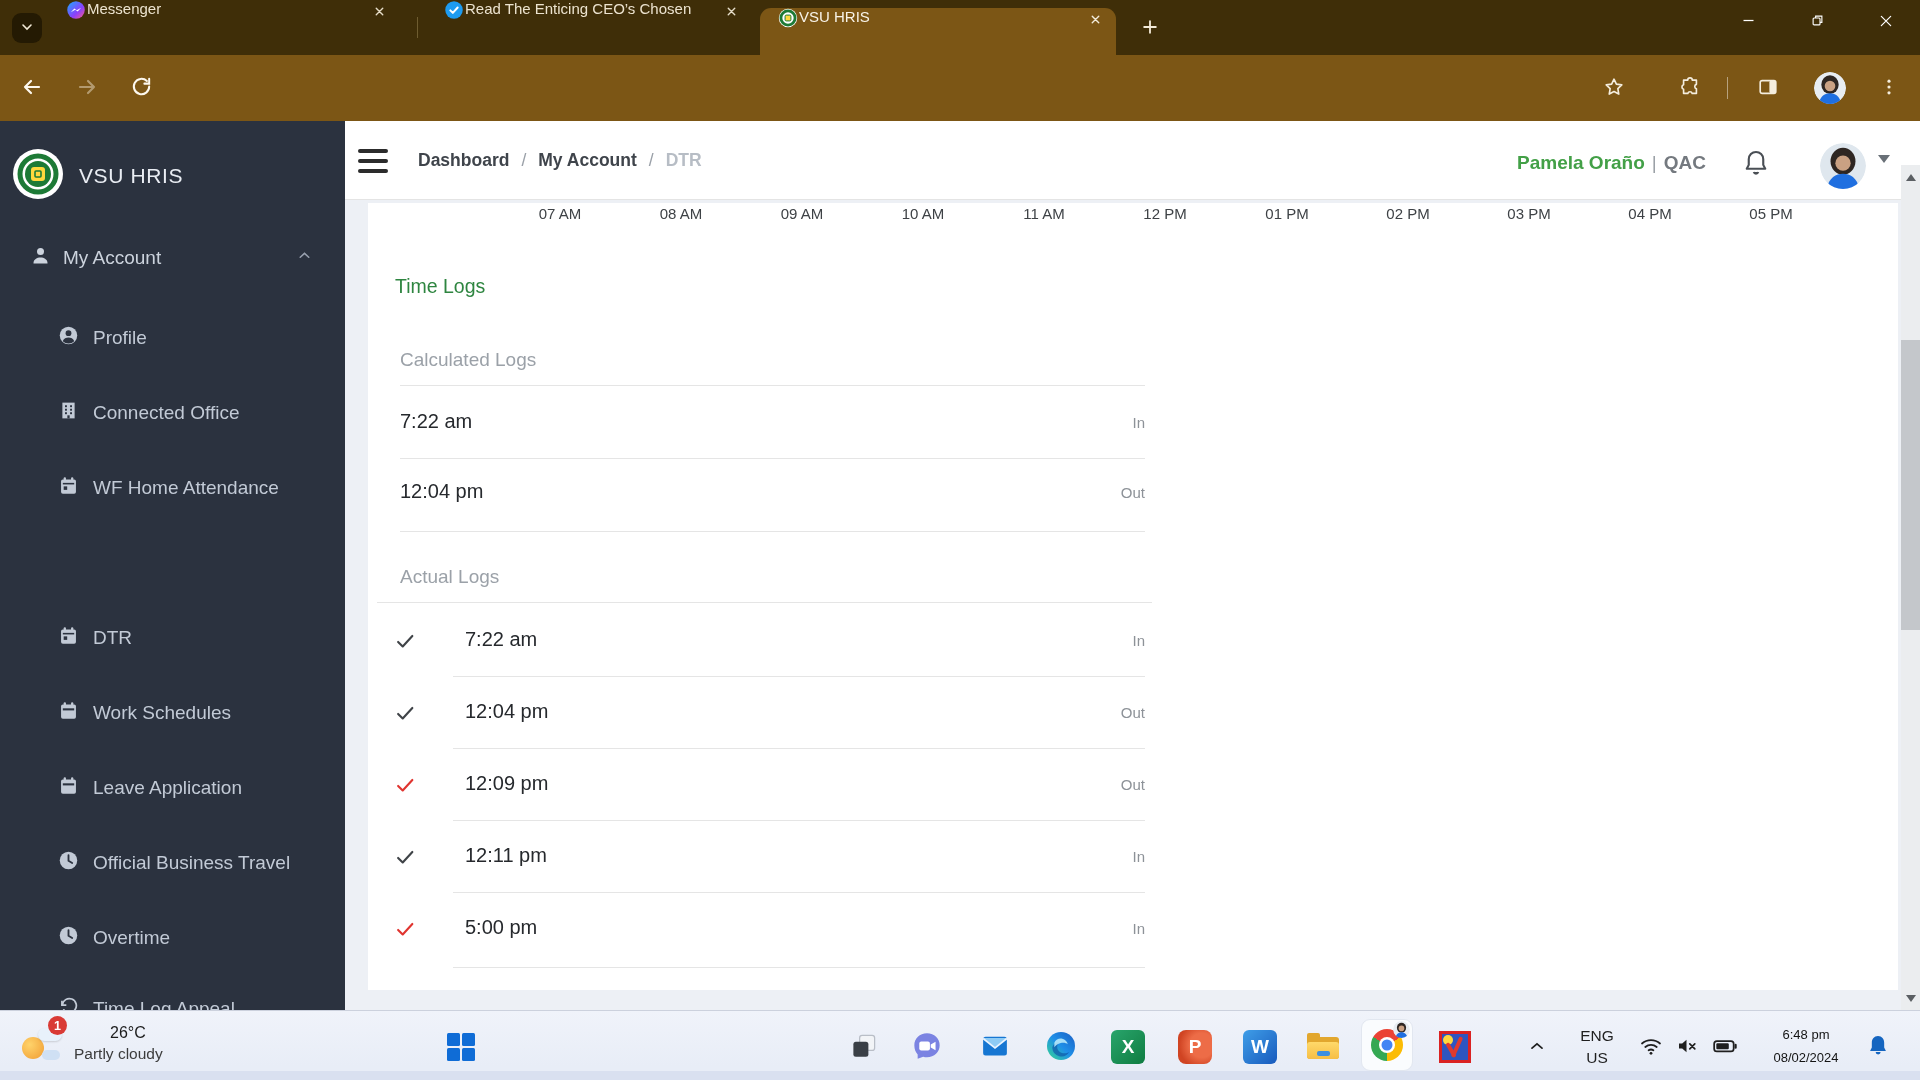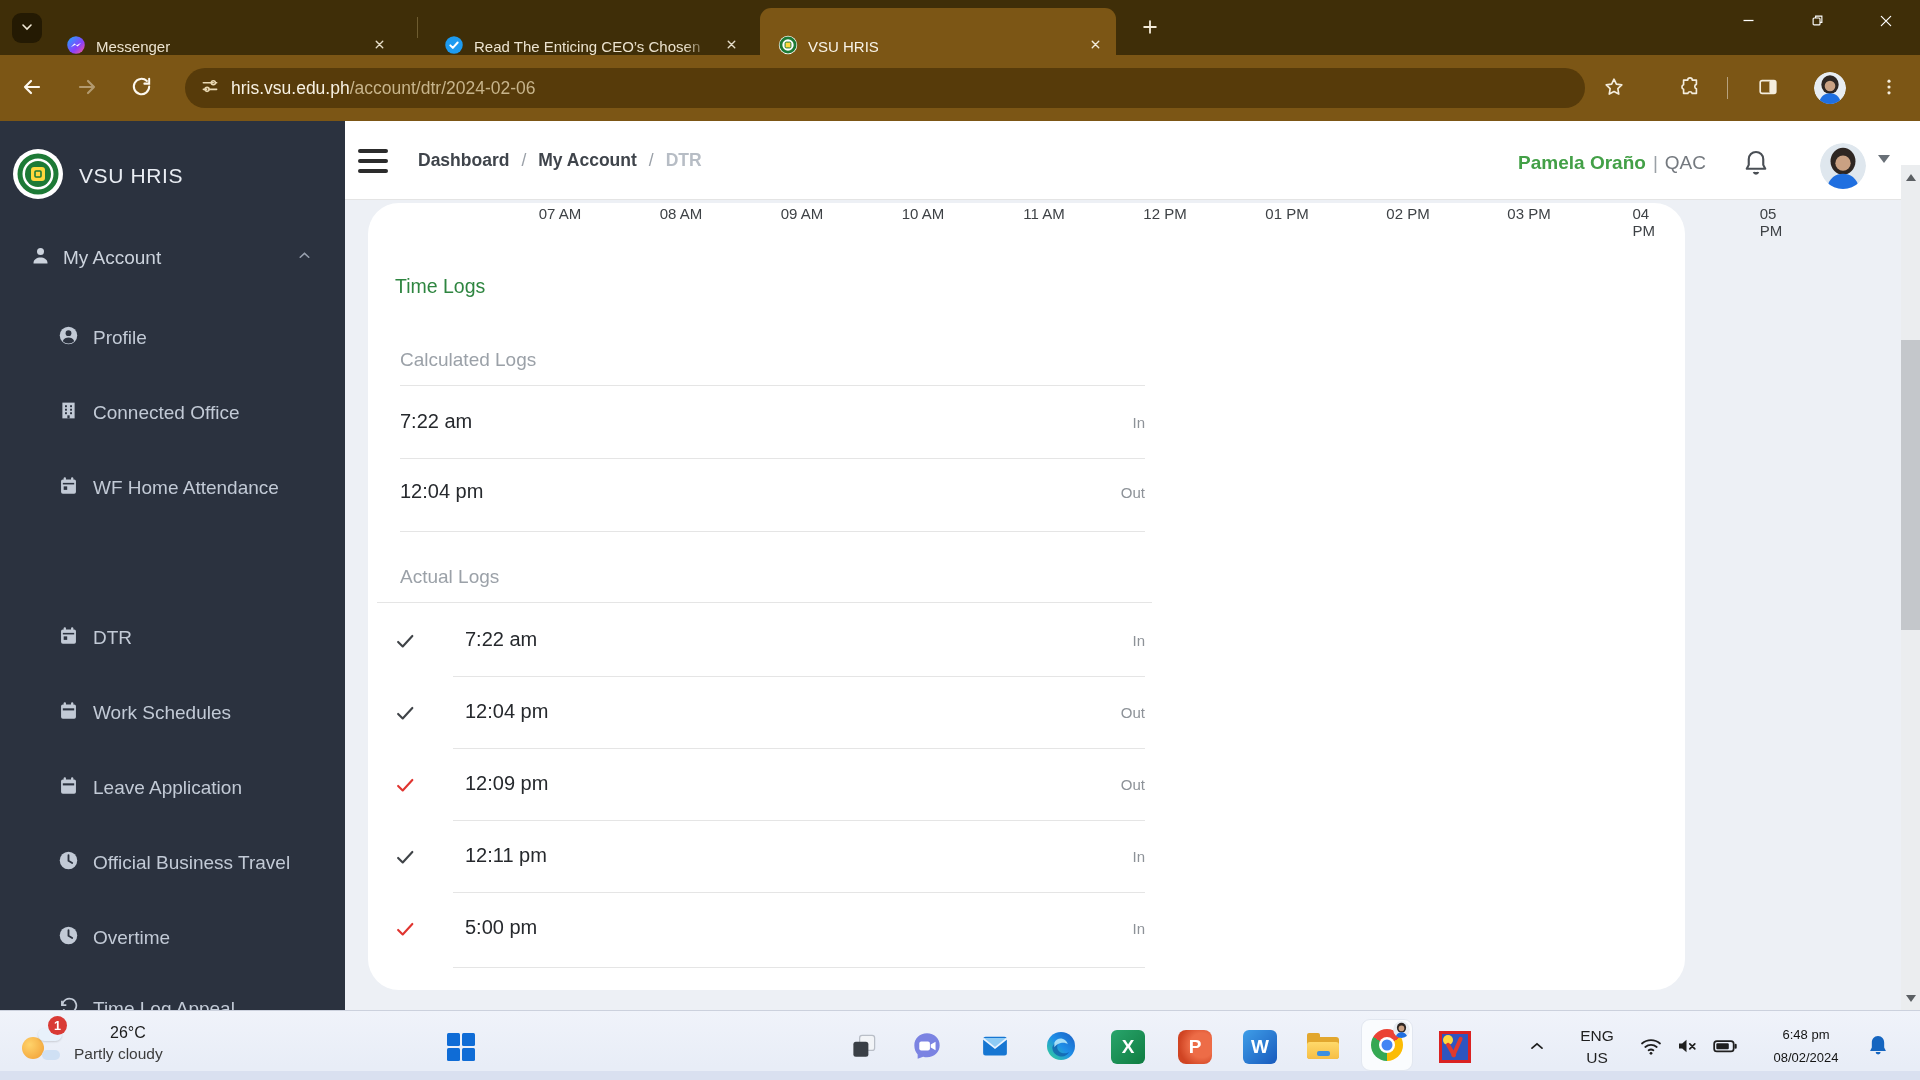--- a/index.html
+++ b/index.html
@@ -3,21 +3,21 @@
 <meta charset="utf-8">
 <style>
   * { margin:0; padding:0; box-sizing:border-box; }
   body { background:#000; font-family:"Liberation Sans", sans-serif; }
   .screen { position:relative; width:1920px; height:1080px; overflow:hidden; background:#edf0f5; }
 
   
   .tabstrip { position:absolute; left:0; top:0; width:100%; height:55px; background:#3f2e08; }
   .tab-search { position:absolute; left:12px; top:13px; width:30px; height:30px; border-radius:9px;
     background:#241a03; border:none; display:flex; align-items:center; justify-content:center; cursor:pointer; }
-  .tab { position:absolute; top:0; height:55px; display:flex; align-items:flex-end; padding:0 10px 0 18px; gap:10px; }
+  .tab { position:absolute; top:0; height:55px; display:flex; align-items:flex-start; padding:0 10px 0 18px; gap:1px; }
   .tab .favicon { width:20px; height:20px; flex:0 0 20px; }
   .tab-title { flex:1; position:relative; overflow:hidden; white-space:nowrap; font-size:15px; color:#ece3cf; }
   .tab-title .fade { position:absolute; right:0; top:0; bottom:0; width:26px;
     background:linear-gradient(90deg, rgba(63,46,8,0), #3f2e08); }
   .tab.active { background:#7c5615; border-radius:11px 11px 0 0; top:8px; height:47px; }
   .tab.active .tab-title { color:#f8f3e8; }
   .tab-close { width:22px; height:22px; border:none; background:transparent; border-radius:50%;
     display:flex; align-items:center; justify-content:center; cursor:pointer; flex:0 0 22px; }
   .tab-divider { position:absolute; left:417px; top:17px; width:1px; height:21px; background:#6e5c30; }
   .new-tab { position:absolute; left:1136px; top:14px; width:28px; height:28px; border:none; background:transparent;
@@ -54,27 +54,27 @@
   .hamburger { position:absolute; left:13px; top:28px; width:34px; height:24px; border:none; background:transparent;
     display:flex; flex-direction:column; justify-content:space-between; cursor:pointer; }
   .hamburger span { display:block; width:30px; height:4px; border-radius:2px; background:#2c2c2c; }
   .breadcrumb { position:absolute; left:73px; top:29px; display:flex; gap:12px; font-size:17.5px; font-weight:bold; }
   .bc-link { color:#3f444b; cursor:pointer; }
   .bc-sep { color:#9aa0a8; font-weight:normal; }
   .bc-current { color:#b7bdc5; }
   .user-text { position:absolute; right:214px; top:31px; font-size:19px; white-space:nowrap; }
   .user-name { color:#43a047; font-weight:bold; cursor:pointer; }
   .user-div { color:#9aa0a6; margin:0 7px; }
-  .user-unit { color:#74797f; font-weight:normal; }
+  .user-unit { color:#74797f; font-weight:bold; }
   .hdr-bell { position:absolute; right:147px; top:26px; width:34px; height:34px; border:none; background:transparent; cursor:pointer; }
   .hdr-avatar { position:absolute; right:54px; top:22px; width:46px; height:46px; cursor:pointer; }
   .hdr-caret { position:absolute; right:30px; top:34px; width:0; height:0; border-left:6px solid transparent;
     border-right:6px solid transparent; border-top:8px solid #697077; cursor:pointer; }
 
-  .card { position:absolute; left:23px; top:82px; width:1317px; height:787px; background:#fff;border-radius:31px; }
+  .card { position:absolute; left:23px; top:82px; width:1530px; height:787px; background:#fff; }
   .tl-label { position:absolute; top:2px; transform:translateX(-50%); font-size:15px; color:#3e4246; }
   .card-title { position:absolute; left:27px; top:72px; font-size:19.5px; color:#2e8540; font-weight:500; }
   .sec-head { position:absolute; font-size:19px; color:#9ba1a8; }
   .hr { position:absolute; height:1px; background:#e5e5e5; }
   .log-time { position:absolute; font-size:20px; color:#26292d; }
   .log-io { position:absolute; font-size:15px; color:#8d9298; }
   .log-check { position:absolute; width:22px; height:22px; }
   .check-dark { color:#3f4347; }
   .check-red { color:#e0342f; }
 
@@ -248,30 +248,20 @@
             <path d="M5 12h14M13 6l6 6-6 6"></path>
           </svg></span>
     </button>
     <button class="nav-btn" style="left:122px;">
       <span><svg width="23" height="23" viewBox="0 0 24 24" fill="none" stroke="#fdf8ee" stroke-width="2.1" stroke-linecap="round">
             <path d="M20 12a8 8 0 1 1-2.4-5.7"></path>
             <path d="M20 4v5h-5"></path>
           </svg></span>
     </button>
 
-    <div class="omnibox">
-      <span>
-        <svg width="20" height="20" viewBox="0 0 24 24" fill="none" stroke="#ead9b4" stroke-width="1.9" stroke-linecap="round">
-            <path d="M4 8h12M19 8h1M4 16h4M11 16h9"></path>
-            <circle cx="16" cy="8" r="2.4"></circle>
-            <circle cx="8.5" cy="16" r="2.4"></circle>
-          </svg>
-      </span>
-      <span class="omni-url"><span class="host">hris.vsu.edu.ph</span><span class="path">/account/dtr/2024-02-06</span></span>
-    </div>
 
     <button class="nav-btn" style="left:1595px;">
       <span><svg width="22" height="22" viewBox="0 0 24 24" fill="none" stroke="#f4edde" stroke-width="1.8" stroke-linejoin="round">
             <path d="M12 3.5l2.6 5.4 5.9.8-4.3 4.1 1 5.9-5.2-2.8-5.2 2.8 1-5.9L3.5 9.7l5.9-.8z"></path>
           </svg></span>
     </button>
     <button class="nav-btn" style="left:1671px;">
       <span><svg width="22" height="22" viewBox="0 0 24 24" fill="none" stroke="#f4edde" stroke-width="1.8" stroke-linejoin="round">
             <path d="M9.5 4.5a2.5 2.5 0 0 1 5 0H19v4.6a2.5 2.5 0 0 0 0 4.8V19h-4.6a2.5 2.5 0 0 0-4.8 0H5v-4.6a2.5 2.5 0 0 1 0-4.8V4.5h4.5z"></path>
           </svg></span>

